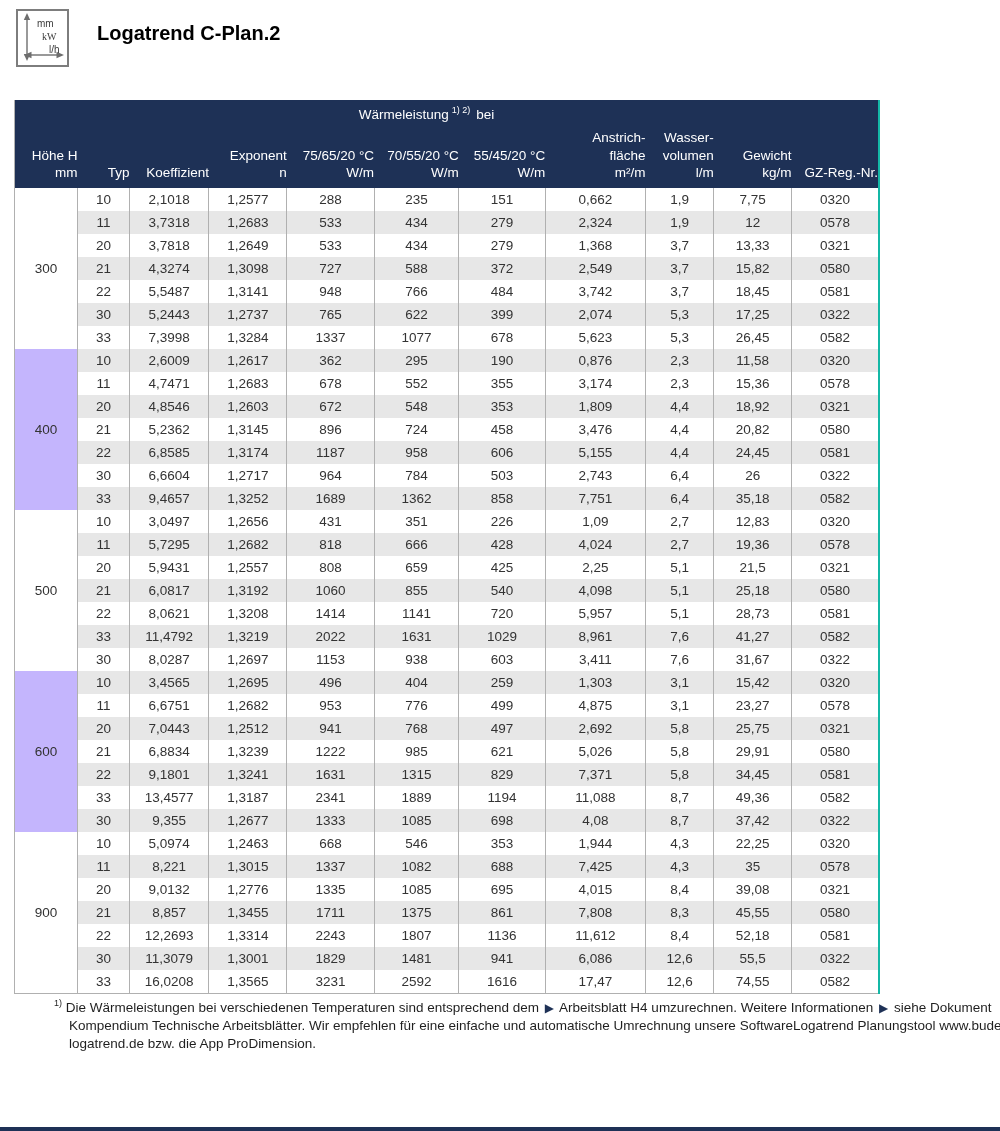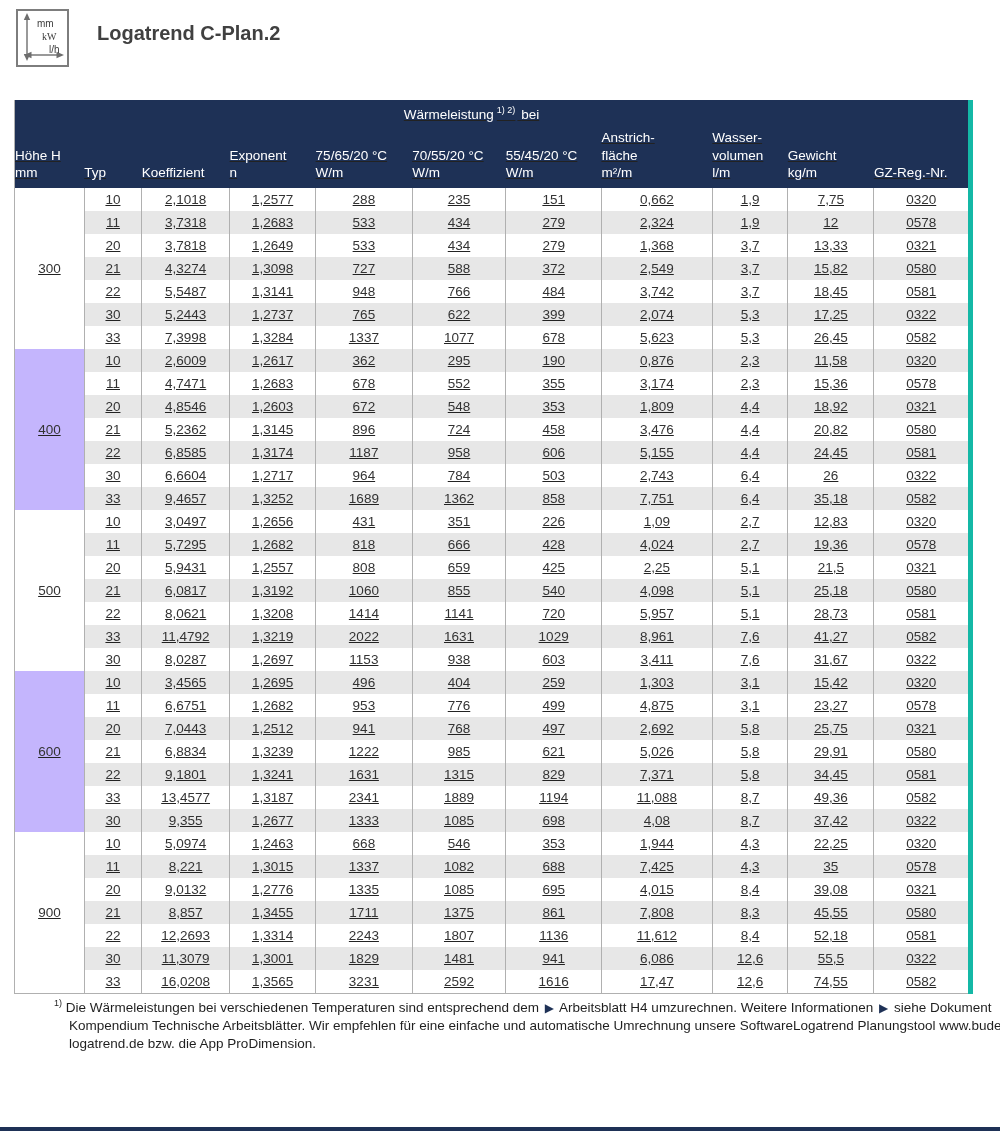--- a/index.html
+++ b/index.html
@@ -13,37 +13,36 @@
   .icon-box {
     position:absolute; left:16px; top:9px; width:53px; height:58px;
     border:2px solid #7d7d7d; background:#fff;
   }
   .icon-box svg { position:absolute; left:0; top:0; }
   .icon-label { position:absolute; font-size:10px; color:#3c3c3c; line-height:1; }
   .icon-label.mm { left:19px; top:8px; }
   .icon-label.kw { left:24px; top:21px;font-family:Liberation Serif, serif; }
   .icon-label.lh { left:31px; top:34px; }
 
-  .page-title { position:absolute; left:97px; top:22px; font-size:20px; font-weight:bold; color:#404040; }
+  .page-title { position:absolute; left:97px; top:22px; font-size:20px; font-weight:bold; color:#000000; }
   .page-subtitle { position:absolute; left:97px; top:47px; font-size:17px; color:#2e2e2e; }
 
   
   table.spec {
-    position:absolute; left:14px; top:100px; width:959px;
+    position:absolute; left:14px; top:100px; width:866px;
     border-collapse:collapse; table-layout:fixed;
-    border-left:1px solid #b0b0b0; border-right:5px solid #14b8a6; border-bottom:1px solid #b0b0b0;
+    border-left:1px solid #b0b0b0; border-right:2px solid #14b8a6; border-bottom:1px solid #b0b0b0;
     font-size:13.5px;
-    text-decoration:underline;
   }
   thead th { background:var(--navy,#1e3156); color:#fff; font-weight:normal; }
   tr.span-header-row th { height:27px; text-align:center; vertical-align:middle; }
   .sh-wrap { position:relative; left:-20px; white-space:nowrap; }
   .sh-wrap sup { font-size:9px; margin:0 2px 0 3px; }
   tr.column-header-row th {
-    height:61px; vertical-align:bottom; text-align:left;
+    height:61px; vertical-align:bottom; text-align:right;
     padding-bottom:6px; line-height:1.3; font-size:13.5px;
   }
   tbody td {
     height:23px; text-align:center; vertical-align:middle;
     color:#333; border-left:1px solid #b0b0b0; background:#fff;
   }
   tbody tr.stripe td { background:#e7e7e7; }
   tbody td.hoehe { border-left:none; background:#fff; }
   tbody td.hoehe.hoehe-gray { background:#c4b5fd; }
 

